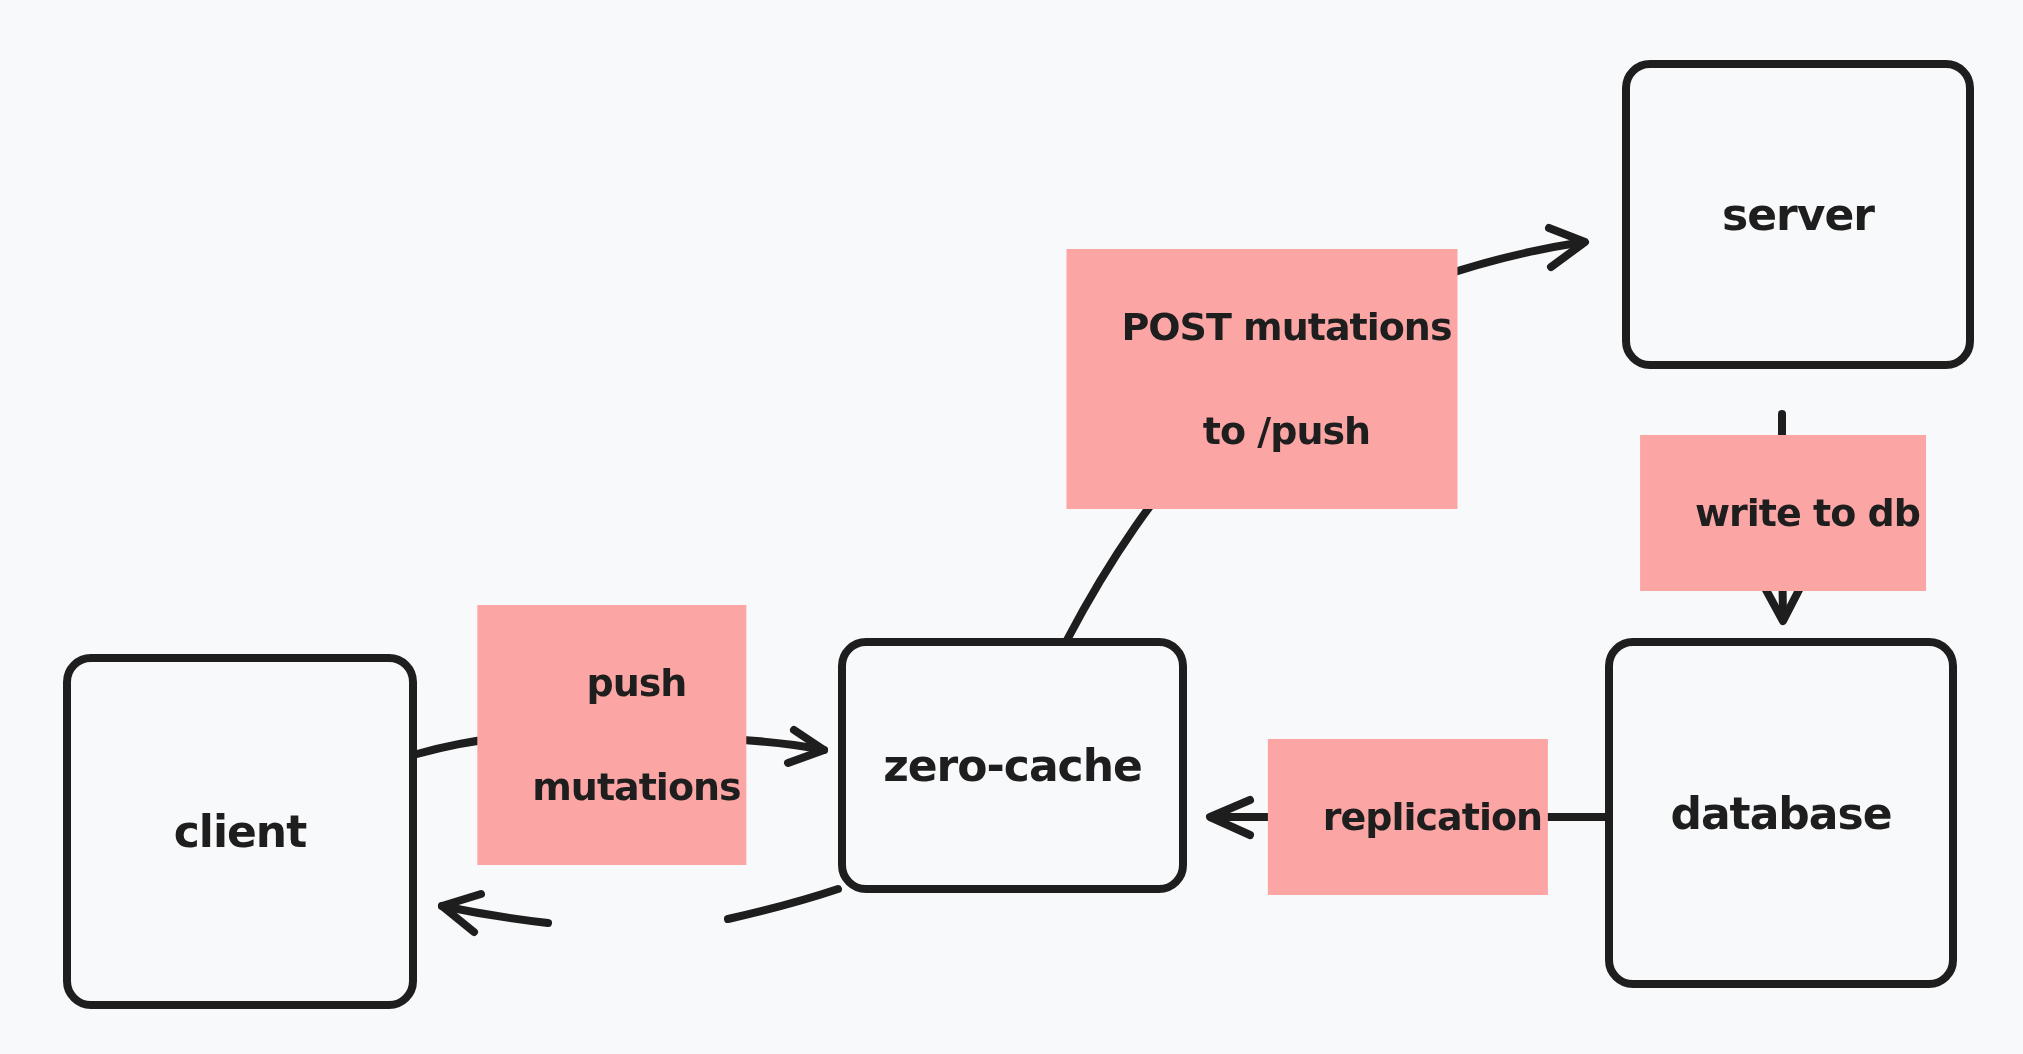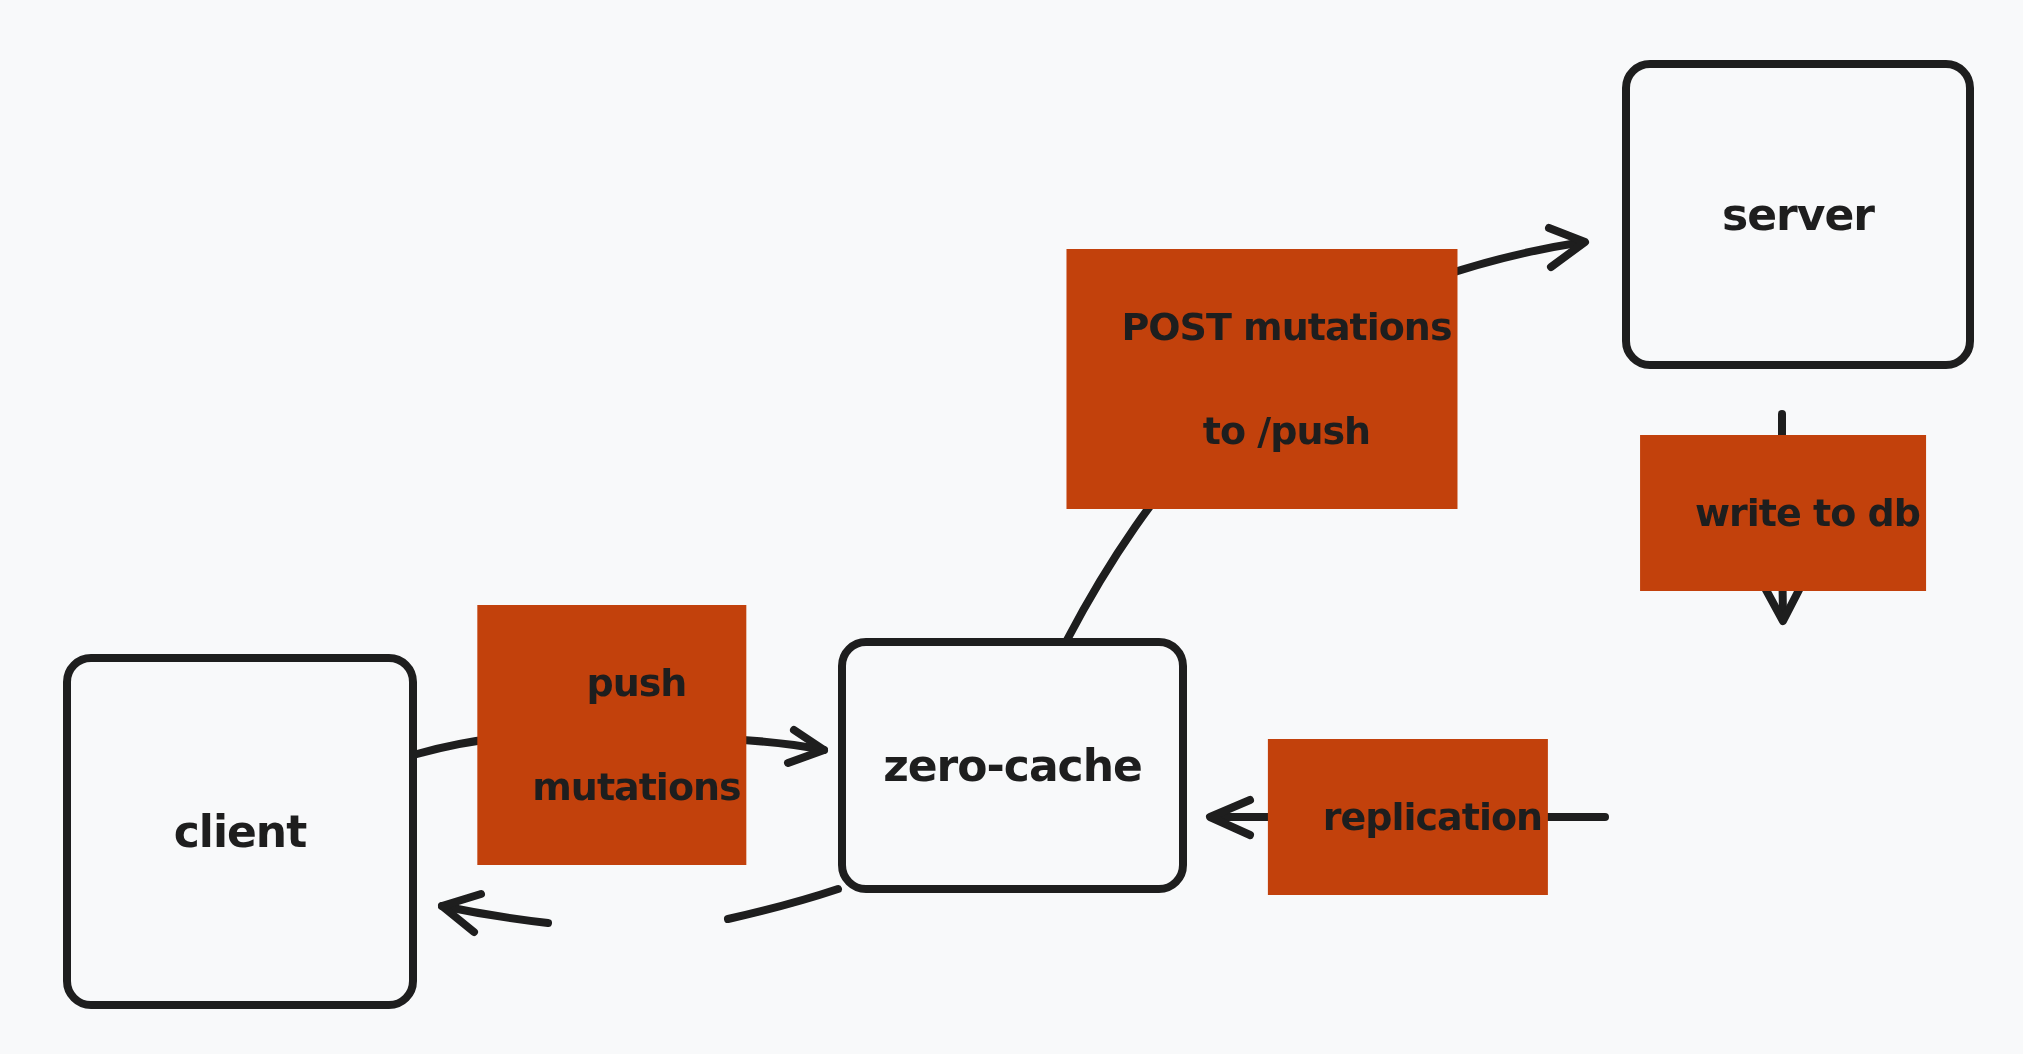--- a/index.html
+++ b/index.html
@@ -34,21 +34,21 @@
   }
   .edge-label {
     position: absolute;
     transform: translate(-50%, -50%);
     font-size: 38px;
     font-weight: 700;
     letter-spacing: -1px;
     text-align: center;
     line-height: 52px;
     white-space: pre;
-    background: #c2410c;
+    background: #fca5a5;
     padding: 0 6px;
   }
   svg.edges {
     position: absolute;
     left: 0;
     top: 0;
     width: 2023px;
     height: 1054px;
   }
   svg.edges path {
@@ -102,20 +102,23 @@
   </div>
 
   <div class="node" style="left:838px; top:638px; width:349px; height:255px;">
     <span class="node-label">zero-cache</span>
   </div>
 
   <div class="node" style="left:1610px; top:60px; width:352px; height:309px;margin-left:12px;">
     <span class="node-label">server</span>
   </div>
 
+  <div class="node" style="left:1605px; top:638px; width:352px; height:350px;">
+    <span class="node-label">database</span>
+  </div>
 
   <div class="edge-label" style="left:612px; top:735px;">
     <span>push</span><br>
     <span>mutations</span>
   </div>
 
 
   <div class="edge-label" style="left:1262px; top:379px;">
     <span>POST mutations</span><br>
     <span>to /push</span>

